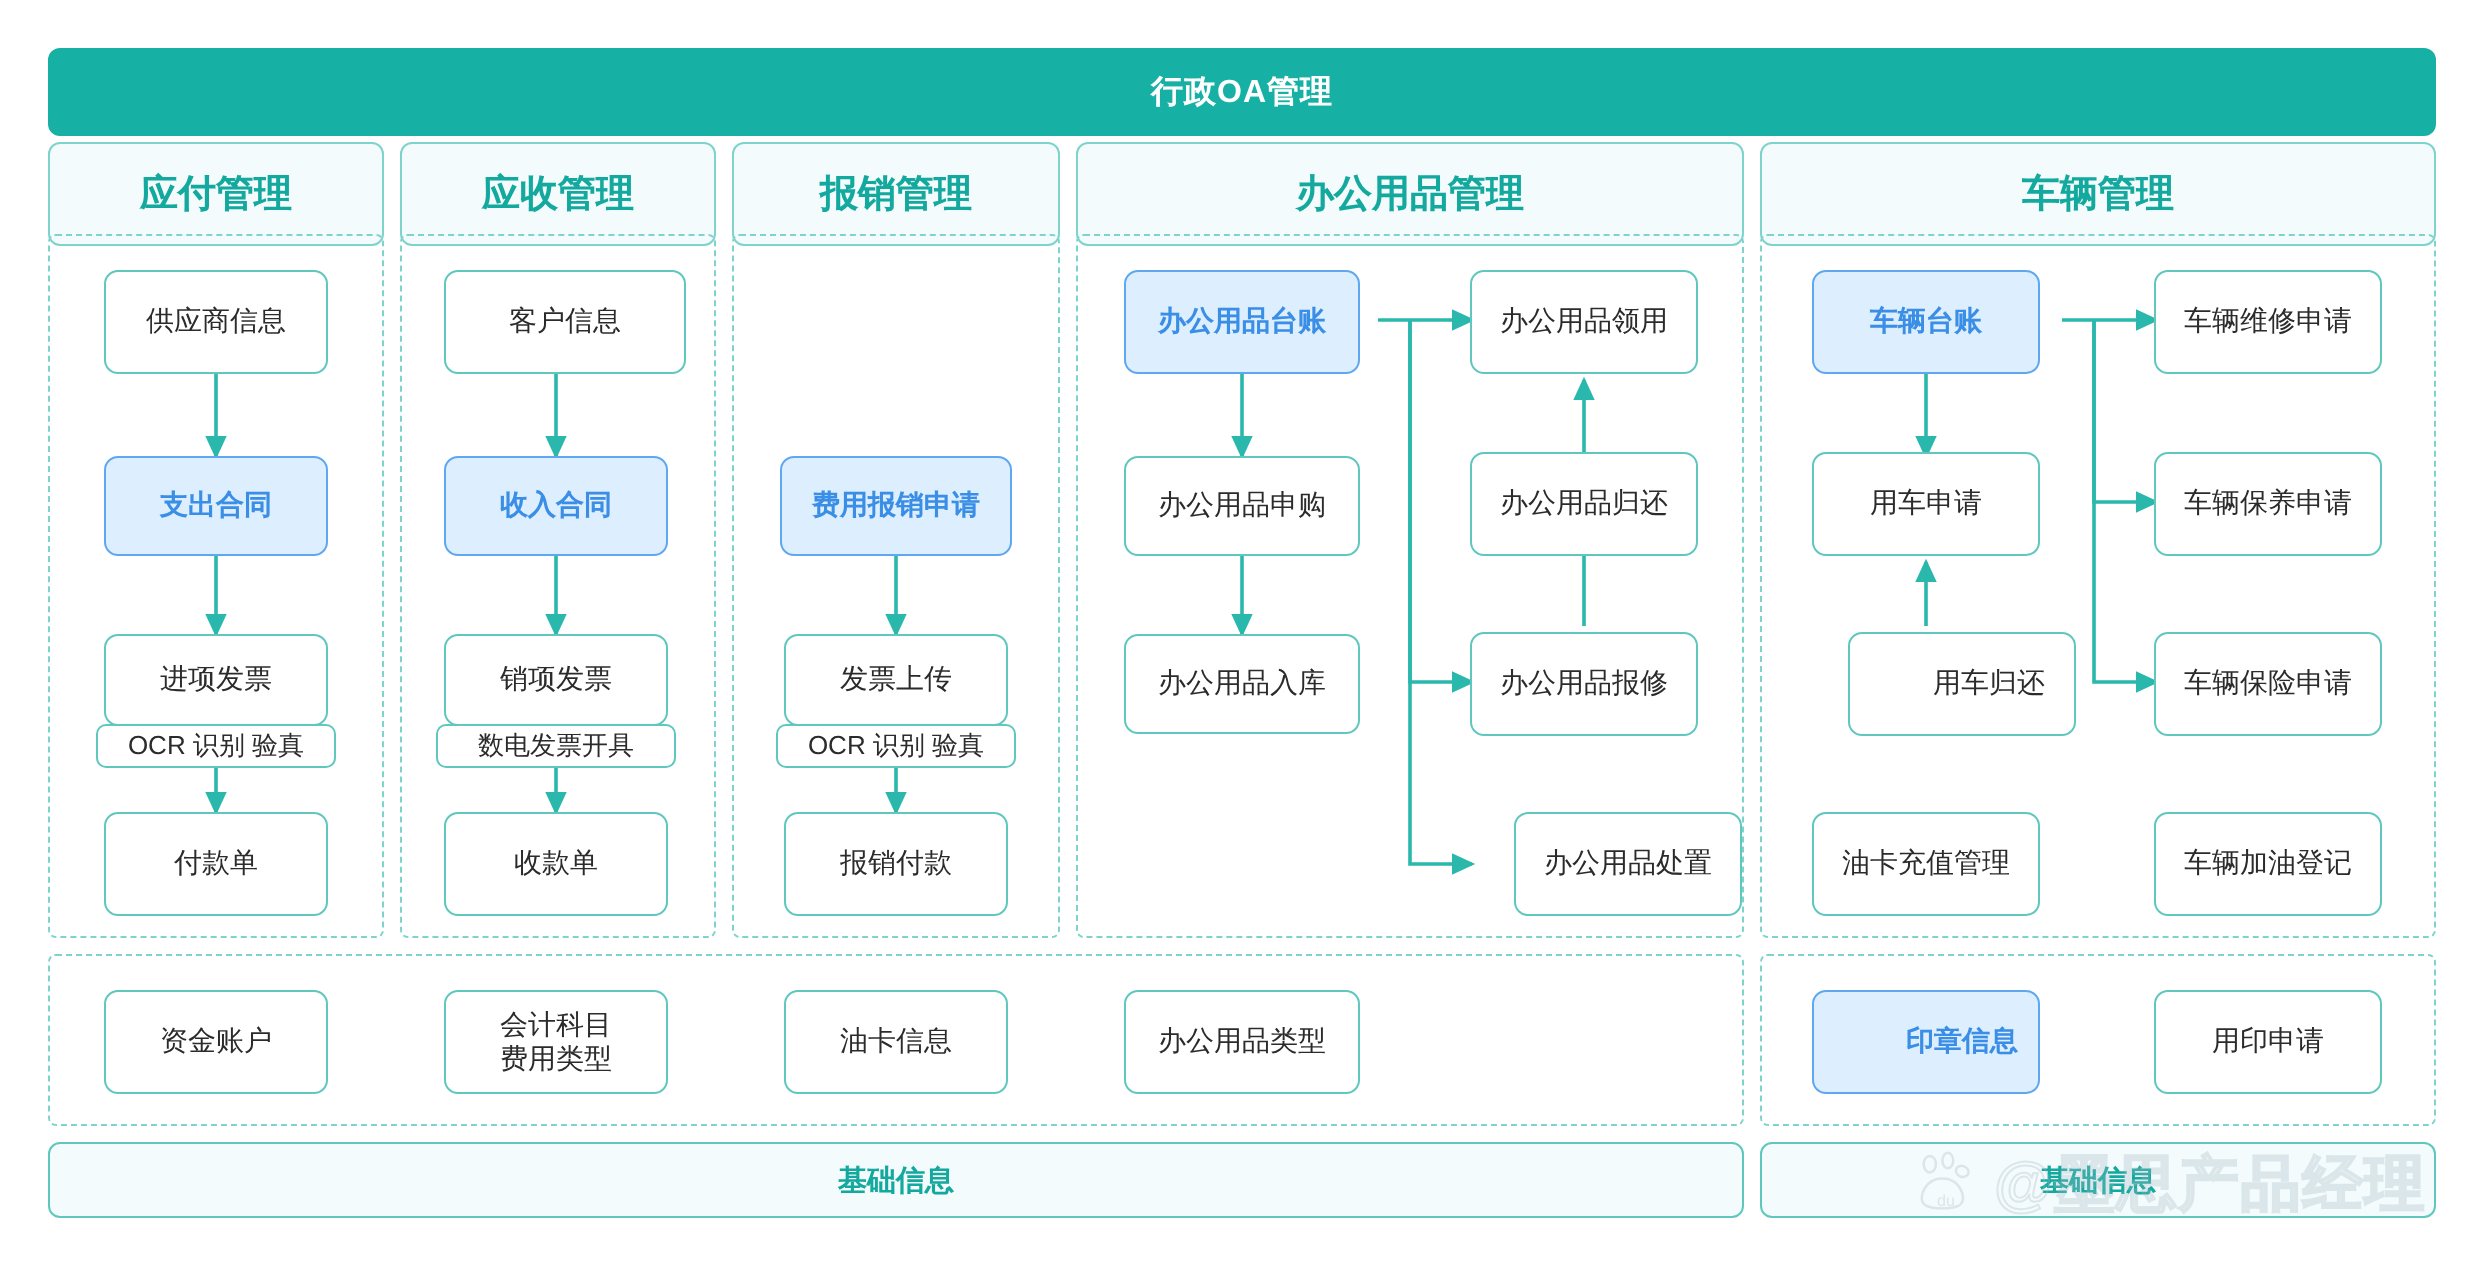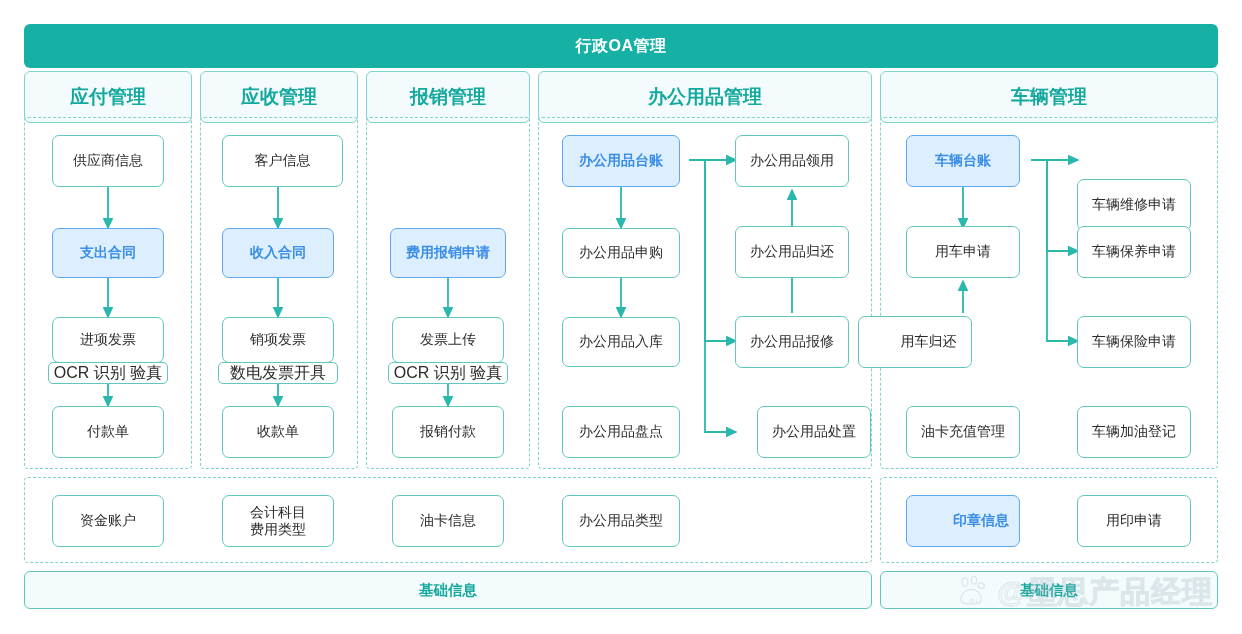--- a/index.html
+++ b/index.html
@@ -49,21 +49,21 @@
     border: 1px solid #5fa8f0;
     color: #3a8ee6;
     font-weight: bold;
   }
   .node.sub {
     position: absolute;
     height: 22px;
     background: #ffffff;
     border: 1px solid #5fc7be;
     border-radius: 5px;
-    font-size: 16px;
+    font-size: 13px;
     color: #2b2b2b;
     display: flex; align-items: center; justify-content: center;
   }
 
   
   .band {
     position: absolute; height: 38px;
     background: #f4fbfc; border: 1px solid #5fc7be; border-radius: 6px;
     display: flex; align-items: center; justify-content: center;
     color: #14a99e; font-size: 14.5px; font-weight: bold;
@@ -158,33 +158,32 @@
   <div class="node" style="left:222px; top:406px; width:112px; height:52px;">收款单</div>
 
   <div class="node hl" style="left:390px; top:228px; width:116px; height:50px;">费用报销申请</div>
   <div class="node" style="left:392px; top:317px; width:112px; height:46px;">发票上传</div>
   <div class="node sub" style="left:388px; top:362px; width:120px;">OCR 识别 验真</div>
   <div class="node" style="left:392px; top:406px; width:112px; height:52px;">报销付款</div>
 
   <div class="node hl" style="left:562px; top:135px; width:118px; height:52px;">办公用品台账</div>
   <div class="node" style="left:562px; top:228px; width:118px; height:50px;">办公用品申购</div>
   <div class="node" style="left:562px; top:317px; width:118px; height:50px;">办公用品入库</div>
-  <div class="node" style="left:562px; top:406px; width:118px; height:52px;">办公用品盘点</div>
 
   <div class="node" style="left:735px; top:135px; width:114px; height:52px;">办公用品领用</div>
   <div class="node" style="left:735px; top:226px; width:114px; height:52px;">办公用品归还</div>
   <div class="node" style="left:735px; top:316px; width:114px; height:52px;">办公用品报修</div>
   <div class="node" style="left:735px; top:406px; width:114px; height:52px;margin-left:22px;">办公用品处置</div>
 
   <div class="node hl" style="left:906px; top:135px; width:114px; height:52px;">车辆台账</div>
   <div class="node" style="left:906px; top:226px; width:114px; height:52px;">用车申请</div>
-  <div class="node" style="left:858px; top:316px; width:114px; height:52px;padding-left:27px;">用车归还</div>
+  <div class="node" style="left:924px; top:316px; width:114px; height:52px;padding-left:27px;">用车归还</div>
   <div class="node" style="left:906px; top:406px; width:114px; height:52px;">油卡充值管理</div>
 
-  <div class="node" style="left:1077px; top:135px; width:114px; height:52px;margin-top:44px;">车辆维修申请</div>
+  <div class="node" style="left:1077px; top:135px; width:114px; height:52px;">车辆维修申请</div>
   <div class="node" style="left:1077px; top:226px; width:114px; height:52px;">车辆保养申请</div>
   <div class="node" style="left:1077px; top:316px; width:114px; height:52px;">车辆保险申请</div>
   <div class="node" style="left:1077px; top:406px; width:114px; height:52px;">车辆加油登记</div>
 
   <div class="node" style="left:52px;  top:495px; width:112px; height:52px;">资金账户</div>
   <div class="node" style="left:222px; top:495px; width:112px; height:52px;">会计科目
 费用类型</div>
   <div class="node" style="left:392px; top:495px; width:112px; height:52px;">油卡信息</div>
   <div class="node" style="left:562px; top:495px; width:118px; height:52px;">办公用品类型</div>
 

